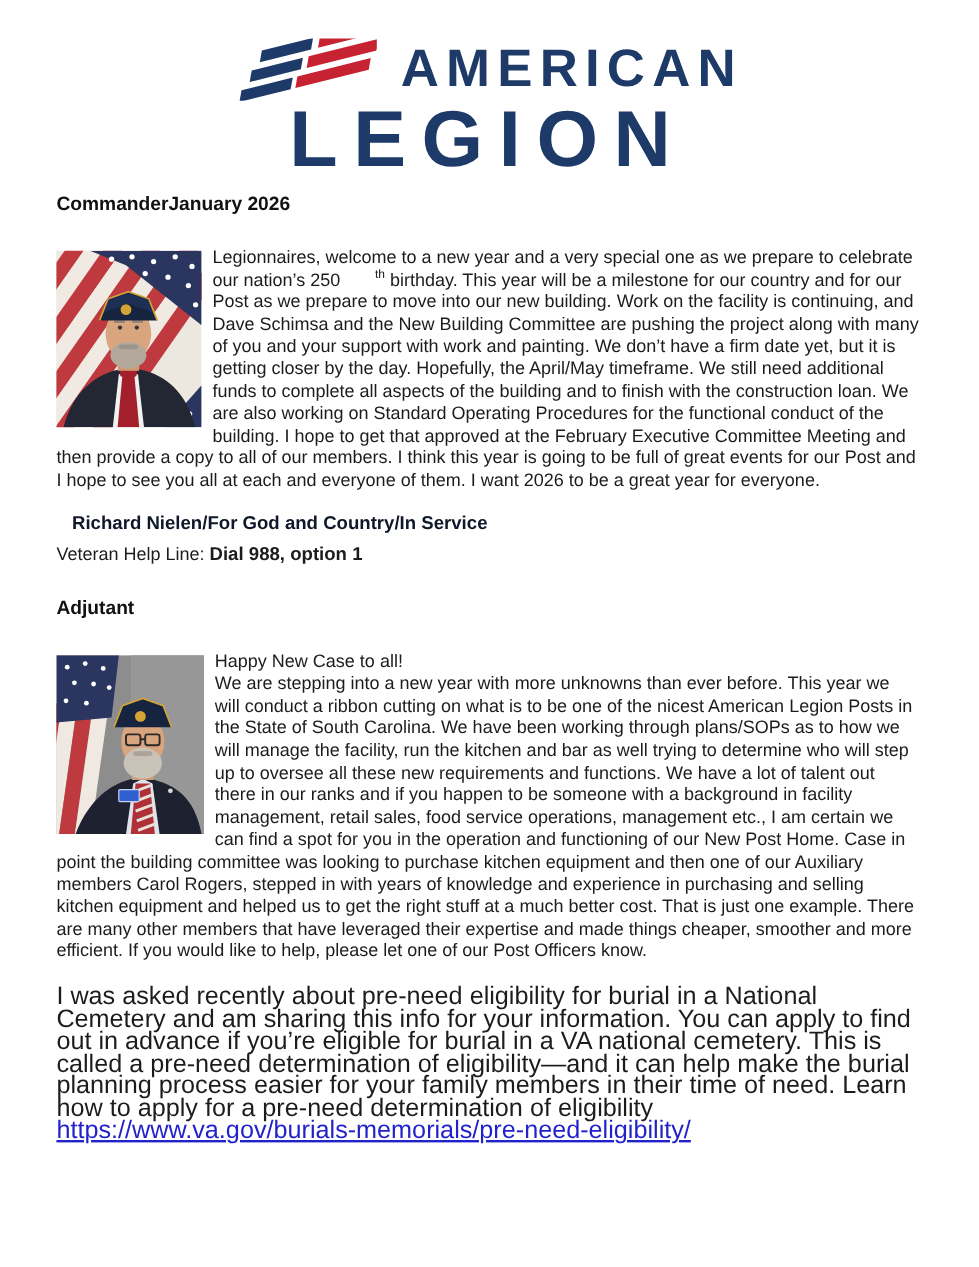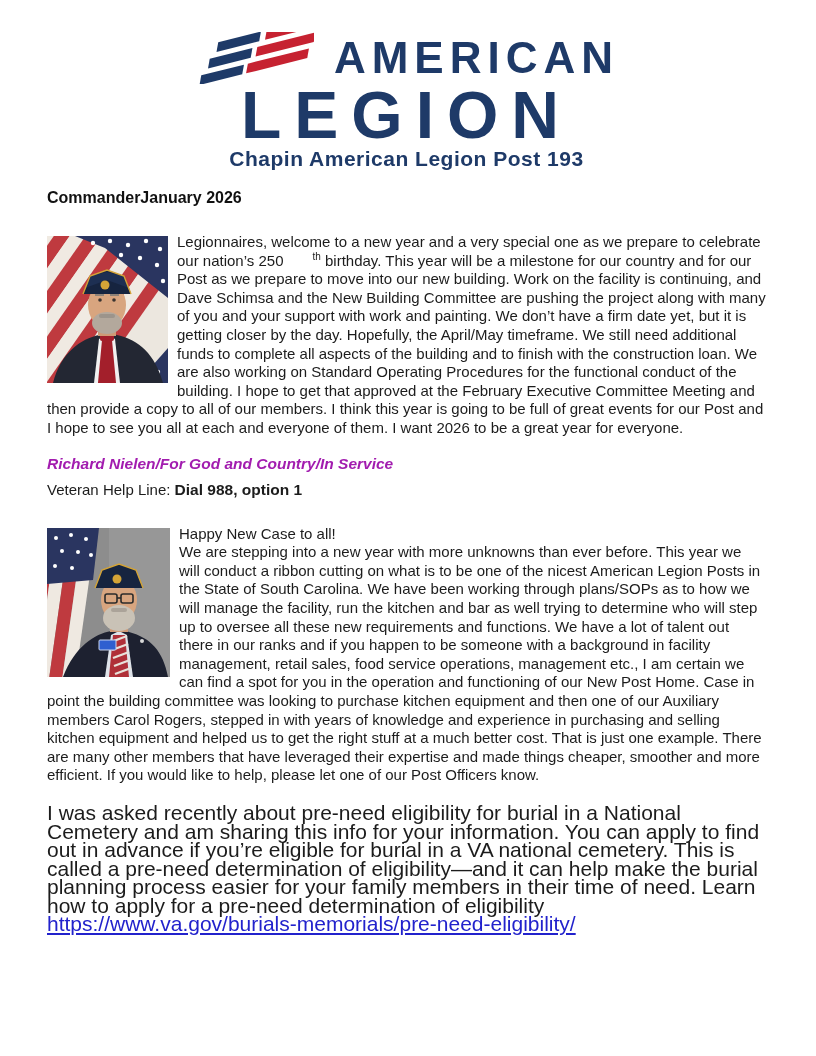--- a/index.html
+++ b/index.html
@@ -44,23 +44,22 @@
   .para{
     font-size:15px;line-height:18.6px;color:#1c1c1c;
     margin:26px 0 0 0;
   }
   .para::after{content:"";display:block;clear:both;}
   .photo{
     float:left;margin:3px 9px 3px 0;display:block;line-height:0;
   }
   sup{font-size:10px;line-height:0;padding-left:29px;}
   .signature{
-    font-size:15.5px;font-weight:bold;color:#a21caf;
-    margin:17px 0 0 0;
-    font-style:italic;
+    font-size:15.5px;font-weight:bold;color:#0f172a;
+    margin:17px 0 0 13px;
   }
   .helpline{ font-size:15px;margin:8px 0 0 0; }
   .helpline b{font-size:15.5px;}
   .adj-heading{
     font-size:16px;font-weight:bold;color:#111;
     margin:27px 0 0 0;
   }
   .para2{ font-size:21px;line-height:18.6px;margin:19px 0 0 0; }
   a.doc-link{
     color:#2222cc;text-decoration:underline;cursor:pointer;
@@ -82,21 +81,20 @@
             <rect x="24" y="16" width="44" height="9" fill="#1e3a68"></rect>
             <rect x="73" y="16" width="60" height="9" fill="#c62231"></rect>
             <rect x="18" y="30" width="44" height="9" fill="#1e3a68"></rect>
             <rect x="66" y="30" width="63" height="9" fill="#c62231"></rect>
           </g>
         </g>
       </svg>
       <span class="brand-top">AMERICAN</span>
     </div>
     <div class="brand-bottom">LEGION</div>
-    <div class="logo-subtitle">Chapin American Legion Post 193</div>
   </header>
 
   <div class="section-header">
     <span>Commander</span>
     <span>January 2026</span>
   </div>
 
   <div class="para">
     <span class="photo">
       <svg width="121" height="147" viewBox="0 0 121 147">
@@ -157,20 +155,21 @@
         </g>
       </svg>
     </span>
     <span>Legionnaires, welcome to a new year and a very special one as we prepare to celebrate our nation’s 250</span><sup>th</sup><span> birthday. This year will be a milestone for our country and for our Post as we prepare to move into our new building. Work on the facility is continuing, and Dave Schimsa and the New Building Committee are pushing the project along with many of you and your support with work and painting. We don’t have a firm date yet, but it is getting closer by the day. Hopefully, the April/May timeframe. We still need additional funds to complete all aspects of the building and to finish with the construction loan. We are also working on Standard Operating Procedures for the functional conduct of the building. I hope to get that approved at the February Executive Committee Meeting and then provide a copy to all of our members. I think this year is going to be full of great events for our Post and I hope to see you all at each and everyone of them. I want 2026 to be a great year for everyone.</span>
   </div>
 
   <p class="signature">Richard Nielen/For God and Country/In Service</p>
 
   <p class="helpline"><span>Veteran Help Line: </span><b>Dial 988, option 1</b></p>
 
+  <h2 class="adj-heading">Adjutant</h2>
 
   <div class="para">
     <span class="photo">
       <svg width="123" height="149" viewBox="0 0 123 149">
         <defs>
             <clipPath id="cpa">
               <rect width="123" height="149"></rect>
             </clipPath>
           </defs>
         <g clip-path="url(#cpa)">

